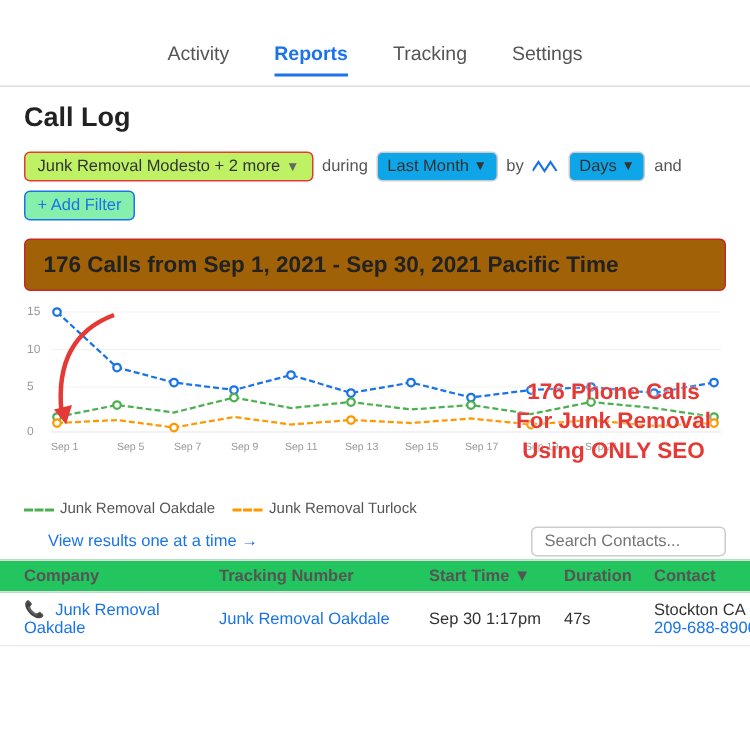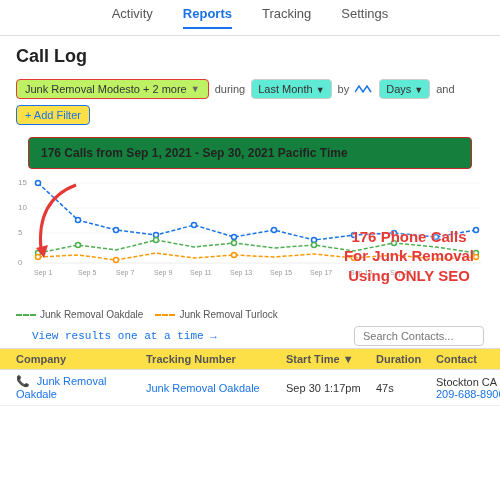--- a/index.html
+++ b/index.html
@@ -8,21 +8,21 @@
       font-size: 12px;
       background: #fff;
       width: 500px;
       height: 500px;
       overflow: hidden;
       color: #333;
     }
     .top-bar {
       background: #fff;
       border-bottom: 1px solid #ddd;
-      padding: 0 0 0 0;
+      padding: 22px 0 0 0;
       text-align: center;
     }
     .nav-tabs {
       display: flex;
       justify-content: center;
       gap: 30px;
       padding: 6px 0;
     }
     .nav-tab {
       font-size: 13px;
@@ -61,48 +61,48 @@
       align-items: center;
       gap: 4px;
     }
     .filter-pill .chevron { font-size: 9px; color: #666; }
     .filter-text { font-size: 11px; color: #555; }
     .filter-select {
       border: 1px solid #ccc;
       border-radius: 4px;
       padding: 3px 6px;
       font-size: 11px;
-      background: #5eead4;
-      cursor: pointer;
-      display: flex;
-      align-items: flex-end;
+      background: #0ea5e9;
+      cursor: pointer;
+      display: flex;
+      align-items: flex-start;
       gap: 3px;
     }
     .filter-select .chevron { font-size: 9px; }
     .add-filter-btn {
       border: 1px solid #1a73e8;
       border-radius: 4px;
       padding: 3px 8px;
       font-size: 11px;
       color: #1a73e8;
-      background: #fde047;
+      background: #86efac;
       cursor: pointer;
       display: flex;
       align-items: center;
       gap: 3px;
     }
     .summary-box {
-      margin: 6px 28px;
+      margin: 6px 16px;
       border: 1.5px solid #c62828;
       border-radius: 4px;
       padding: 8px 12px;
-      font-size: 12px;
+      font-size: 15px;
       font-weight: 600;
       color: #222;
-      background: #15803d;
+      background: #a16207;
     }
     .chart-area {
       position: relative;
       margin: 0 16px;
       height: 130px;
     }
     .chart-overlay-text {
       position: absolute;
       right: 10px;
       bottom: 20px;
@@ -138,42 +138,41 @@
       width: 20px;
       height: 2px;
       border-bottom: 2px dashed;
       display: inline-block;
     }
     .view-results {
       padding: 4px 16px;
       font-size: 11px;
       color: #1a73e8;
       cursor: pointer;
-      font-family: Liberation Mono, monospace;
     }
     .search-bar {
       display: flex;
       justify-content: center;
       padding: 4px 16px;
     }
     .search-input {
       border: 1px solid #ccc;
       border-radius: 4px;
       padding: 3px 8px;
       font-size: 11px;
       width: 130px;
       color: #888;
     }
     .table-header {
       display: grid;
       grid-template-columns: 130px 140px 90px 60px 80px;
       padding: 4px 16px;
       border-top: 1px solid #ddd;
       border-bottom: 1px solid #ddd;
-      background: #fde047;
+      background: #22c55e;
       font-size: 11px;
       font-weight: 600;
       color: #555;
     }
     .table-row {
       display: grid;
       grid-template-columns: 130px 140px 90px 60px 80px;
       padding: 5px 16px;
       border-bottom: 1px solid #eee;
       font-size: 11px;

